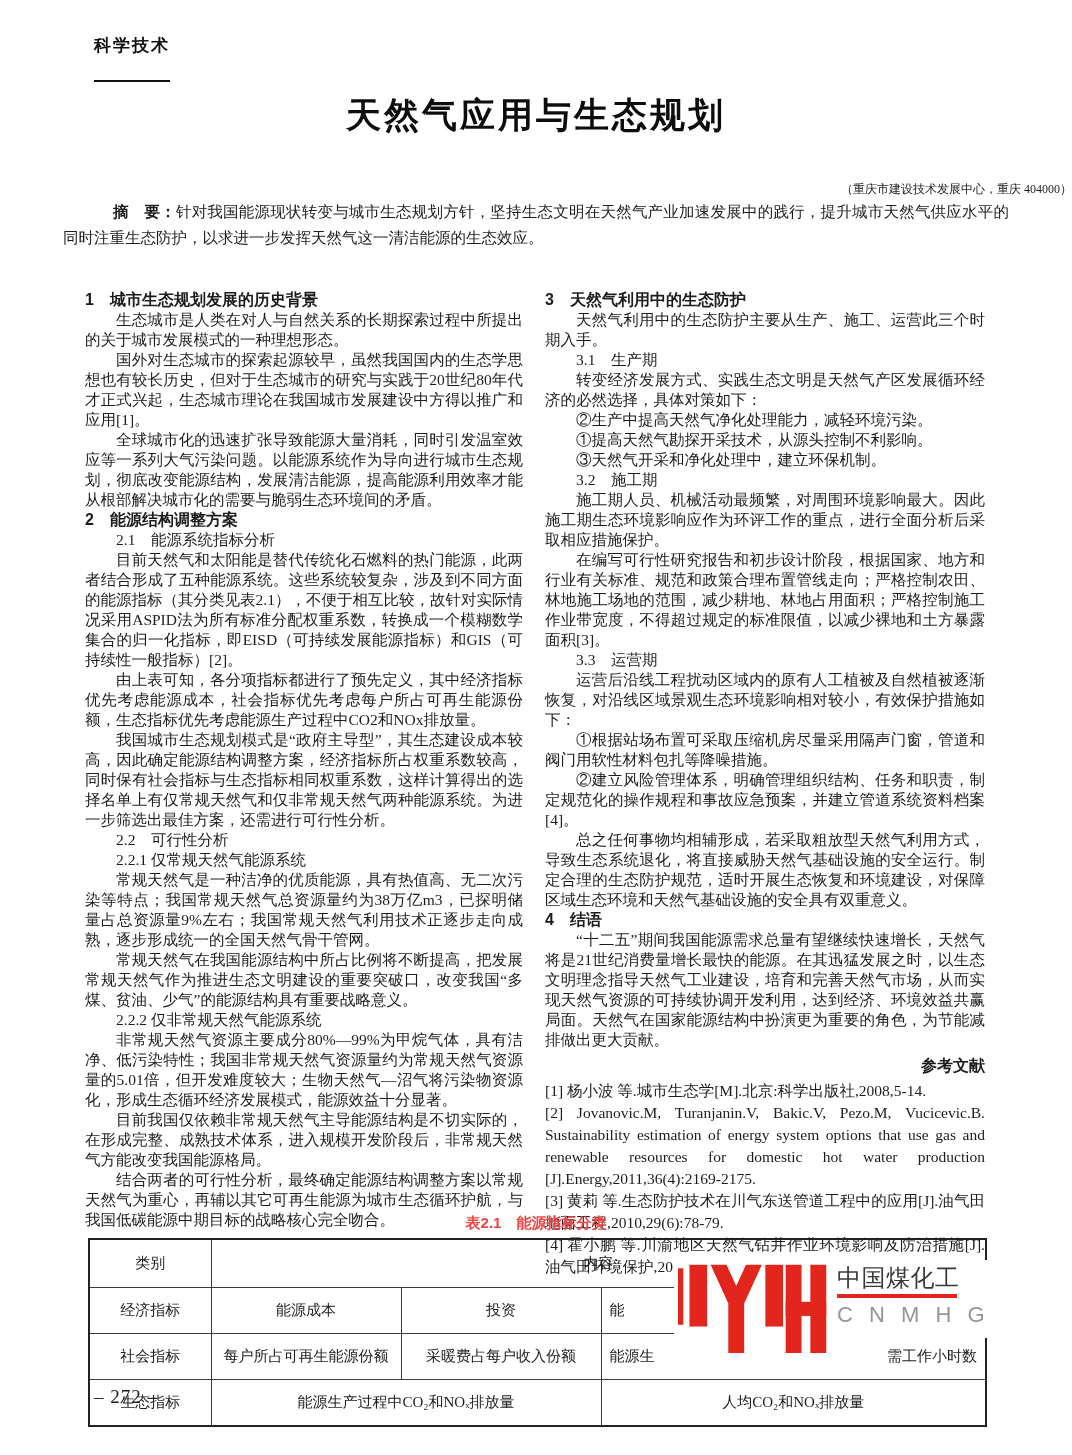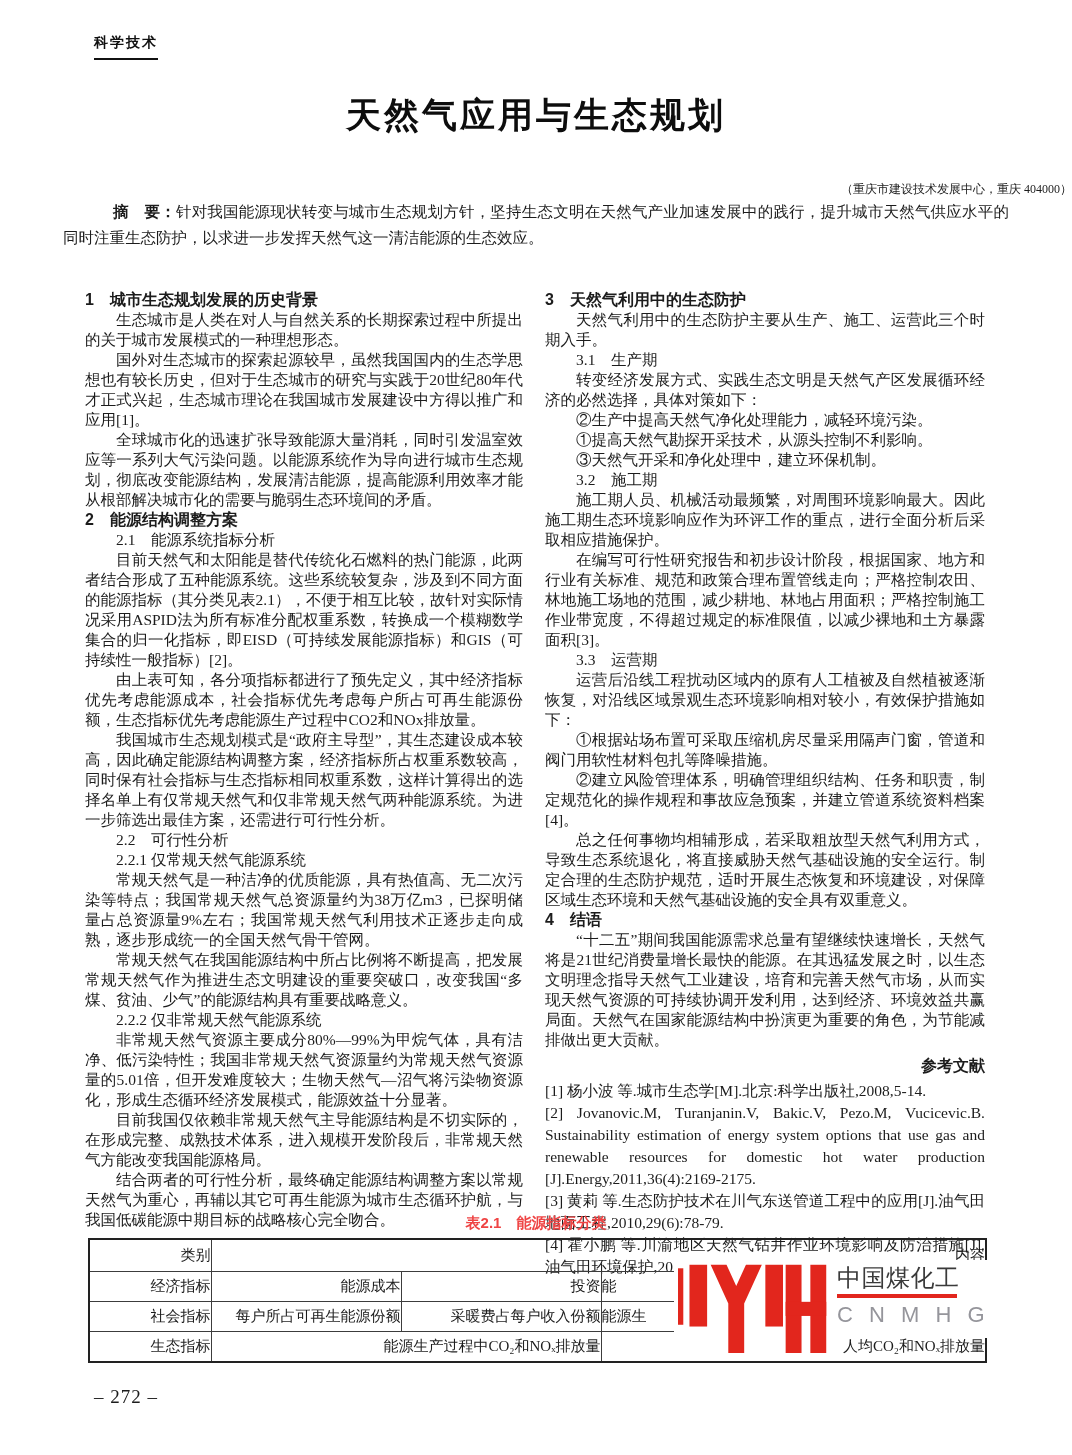--- a/index.html
+++ b/index.html
@@ -5,22 +5,22 @@
   html,body{margin:0;padding:0;background:#e8e8e8;}
   #page{
     position:relative;width:1072px;height:1455px;background:#ffffff;
     margin:0 auto;overflow:hidden;
     font-family:"Liberation Serif","DejaVu Serif",serif;color:#1c1c1c;
   }
 
   .category{
     position:absolute;left:94px;top:34px;
     font-family:"Liberation Sans","DejaVu Sans",sans-serif;
-    font-weight:bold;font-size:14px;letter-spacing:2px;color:#111;
-    border-bottom:2.5px solid #111;padding-bottom:6px;
+    font-weight:bold;font-size:17px;letter-spacing:2px;color:#111;
+    border-bottom:2.5px solid #111;padding-bottom:23px;
   }
   .title{
     position:absolute;left:0;top:92px;width:100%;text-align:center;
     font-family:"Liberation Sans","DejaVu Sans",sans-serif;
     font-weight:bold;font-size:35px;letter-spacing:3px;color:#0d0d0d;
   }
   .author{position:absolute;left:0;top:152px;width:100%;text-align:center;font-size:18px;}
   .affiliation{position:absolute;left:0;top:181px;width:100%;text-align:right;font-size:12px;}
 
   .abstract{
@@ -57,22 +57,22 @@
     font-family:"Liberation Sans","DejaVu Sans",sans-serif;
     font-weight:bold;font-size:15px;color:#ef4444;
   }
   table.energy{
     position:absolute;left:88px;top:1238px;width:897px;
     border-collapse:collapse;table-layout:fixed;
     border:2px solid #222;
     font-size:15px;
   }
   table.energy td{
-    border:1px solid #3c3c3c;text-align:right;vertical-align:middle;
-    height:29px;padding:0;overflow:hidden;white-space:nowrap;margin-top:7px;
+    border:1px solid #3c3c3c;text-align:center;vertical-align:middle;
+    height:29px;padding:8px;overflow:hidden;white-space:nowrap;margin-top:7px;
   }
   table.energy tr.hdr td{height:31px;}
   td.split{padding:0 3px 0 36px;}
   td.split .frag-wrap{display:flex;justify-content:space-between;align-items:center;}
 
   .watermark{
     position:absolute;left:674px;top:1260px;z-index:5;
     background:#ffffff;display:flex;align-items:flex-start;
     padding:2px 4px 0 4px;height:76px;
   }

